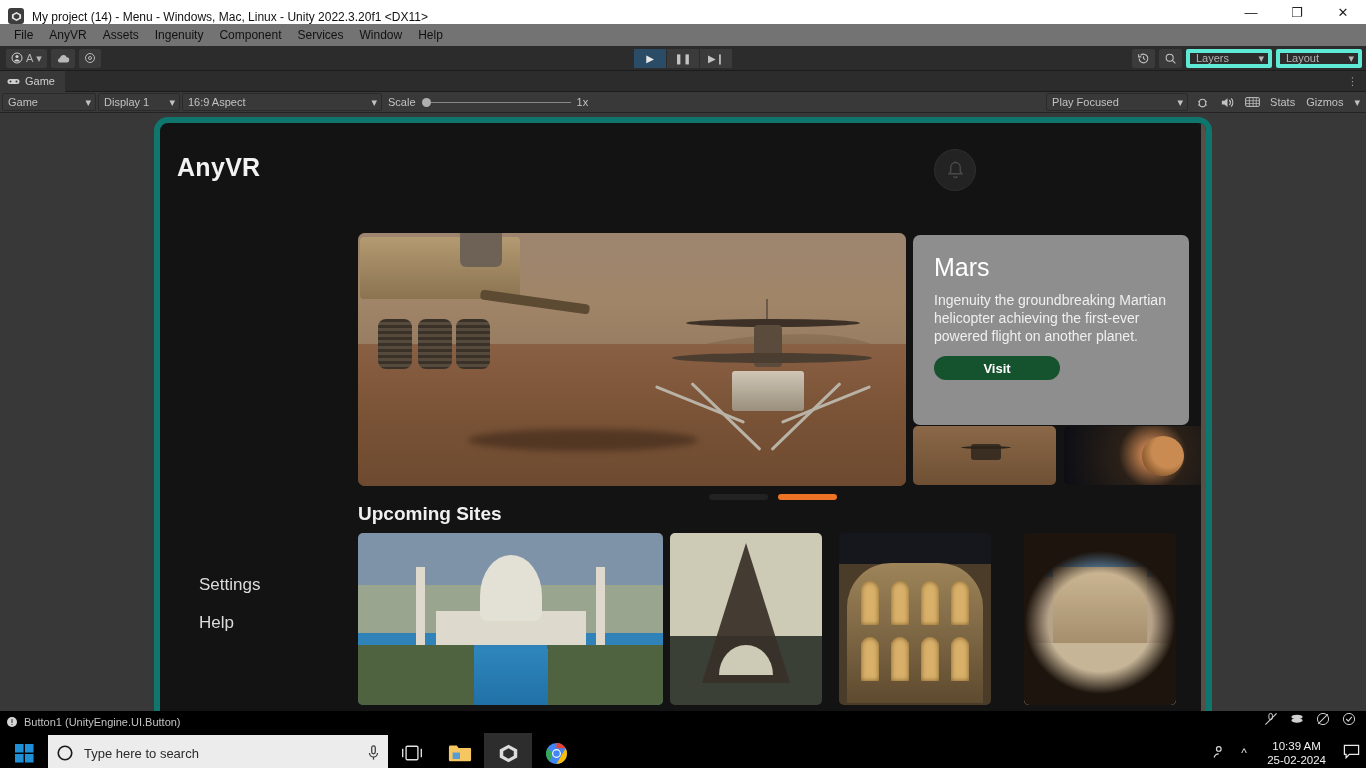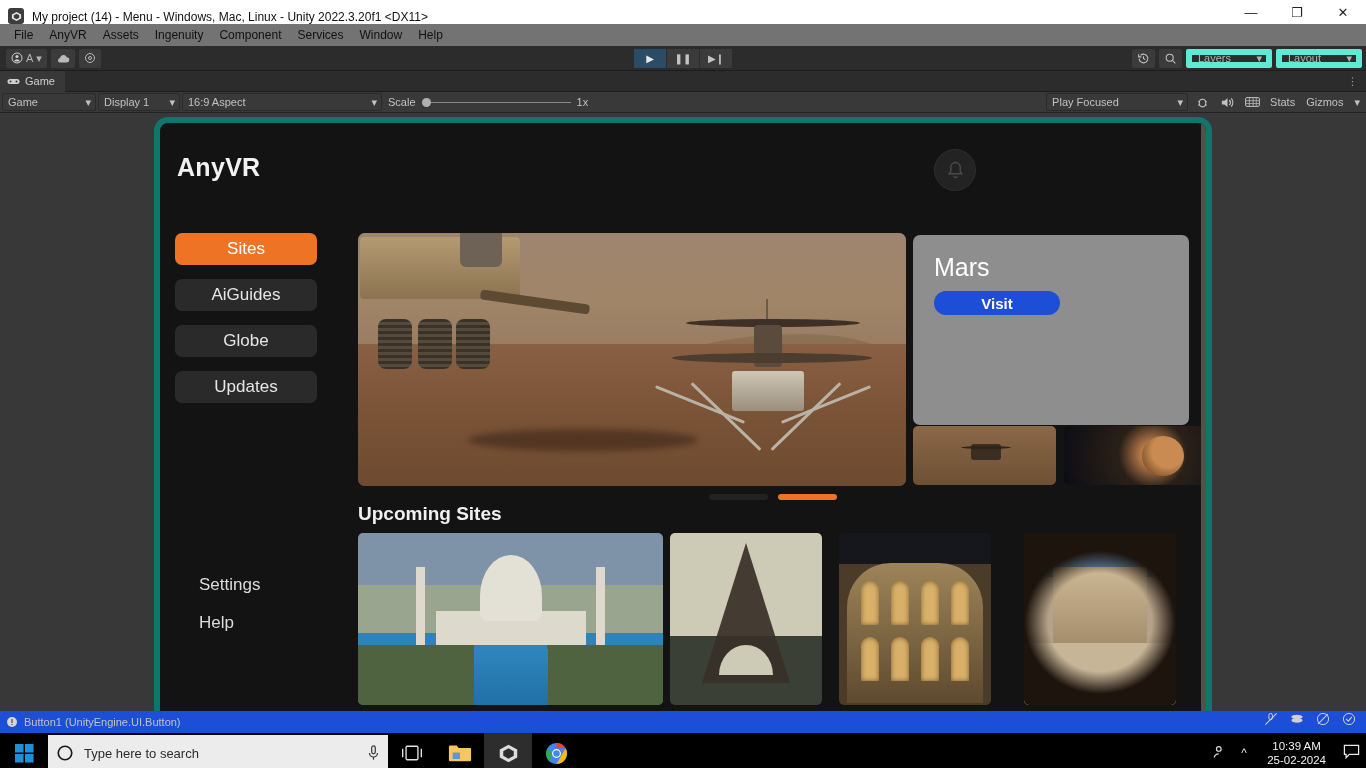--- a/index.html
+++ b/index.html
@@ -59,21 +59,21 @@
   .play-btn {
     width: 32px; height: 19px; background: #3b3b3b;
     display: flex; align-items: center; justify-content: center;
     color: #c4c4c4; font-size: 10px;
   }
   .play-btn.active { background: #2b4c66; color: #e8e8e8; }
   .tb-right {
     position: absolute; right: 4px; display: flex; align-items: center; gap: 4px;
   }
   .tb-drop {
-    height: 19px; min-width: 70px; background: #2c2c2c; border: 6px solid #5eead4;
+    height: 19px; min-width: 70px; background: #2c2c2c; border: 4px solid #5eead4;
     border-radius: 2px; display: flex; align-items: center; justify-content: space-between;
     padding: 0 4px 0 6px; color: #b4b4b4; font-size: 11px;
   }
 
   
   .tabbar {
     height: 21px; background: #2c2c2c; display: flex; align-items: center;
     position: relative; border-bottom: 1px solid #1c1c1c;
   }
   .tab {
@@ -222,23 +222,23 @@
 
   
   .card {
     position: absolute; left: 753px; top: 112px;
     width: 276px; height: 190px;
     background: #8e8e8e; border-radius: 7px; padding: 18px 21px;
   }
   .card h2 { font-size: 25px; font-weight: normal; color: #ffffff; margin-bottom: 9px; }
   .card p { font-size: 14px; line-height: 18px; color: #efefef; margin-bottom: 11px; }
   .card .visit {
-    width: 126px; height: 24px; background: #1d4ed8; border-radius: 12px;
+    width: 126px; height: 24px; background: #14532d; border-radius: 12px;
     display: flex; align-items: center; justify-content: center;
-    color: #ffffff; font-size: 15px; font-weight: bold;
+    color: #ffffff; font-size: 13px; font-weight: bold;
   }
 
   
   .thumb {
     position: absolute; top: 303px; width: 143px; height: 59px;
     border-radius: 5px; overflow: hidden;
   }
   .thumb.t1 { left: 753px; background: linear-gradient(180deg,#8a6848,#6f5034); }
   .thumb.t2 { left: 904px; background: radial-gradient(circle at 62% 48%, #b4774a 0 13%, #2a2018 36%, #0b0d14 100%); }
   .thumb-heli {
@@ -311,21 +311,21 @@
   }
   .petra-fac {
     position:absolute; left:50%; top:34px; transform:translateX(-50%);
     width:94px; height:84px; background: linear-gradient(180deg,#cdb896,#a08a68);
   }
   .petra-sky { position:absolute; left:50%; top:14px; transform:translateX(-50%); width:108px; height:30px; background:#5d88ab; }
   .petra-sand { position:absolute; left:0; bottom:0; width:100%; height:62px; background:#c6b597; }
 
   
   .statusbar {
-    height: 22px; background: #1d4ed8; display: flex; align-items: center;
+    height: 22px; background: #000000; display: flex; align-items: center;
     padding-left: 6px; gap: 6px;
   }
   .statusbar .stext { font-size: 11px; color: #c2c2c2; }
 
   
   .taskbar {
     height: 40px; background: #000000; display: flex; align-items: center;
     position: relative;
   }
   .start {
@@ -517,26 +517,20 @@
       <div class="vr-logo">AnyVR</div>
       <div class="vr-bell">
         <svg width="19" height="21" viewBox="0 0 24 26">
           <path d="M12 3a6 6 0 0 0-6 6v5l-2 3h16l-2-3V9a6 6 0 0 0-6-6z" fill="none" stroke="#4a4a4a" stroke-width="1.8"></path>
           <path d="M10 20a2 2 0 0 0 4 0" fill="none" stroke="#4a4a4a" stroke-width="1.8"></path>
           <line x1="12" y1="1.5" x2="12" y2="3.5" stroke="#4a4a4a" stroke-width="1.8"></line>
         </svg>
       </div>
     </div>
 
-    <div class="vr-nav">
-      <div class="vr-navbtn active">Sites</div>
-      <div class="vr-navbtn">AiGuides</div>
-      <div class="vr-navbtn">Globe</div>
-      <div class="vr-navbtn">Updates</div>
-    </div>
     <div class="vr-links">
       <div class="vr-link">Settings</div>
       <div class="vr-link">Help</div>
     </div>
 
     <div class="hero">
       <div class="hero-sky"></div>
       <div class="hero-ridge"></div>
       <div class="hero-ground"></div>
       <div class="hero-shadow"></div>
@@ -556,20 +550,21 @@
         <div class="heli-box"></div>
         <div class="leg" style="left:-6px; transform:rotate(22deg)"></div>
         <div class="leg" style="left:120px; transform:rotate(-22deg)"></div>
         <div class="leg" style="left:20px; top:112px; transform:rotate(44deg)"></div>
         <div class="leg" style="left:100px; top:112px; transform:rotate(-44deg)"></div>
       </div>
     </div>
 
     <div class="card">
       <h2>Mars</h2>
+      <p>Ingenuity the groundbreaking Martian helicopter achieving the first-ever powered flight on another planet.</p>
       <div class="visit">Visit</div>
     </div>
 
     <div class="thumb t1">
       <div class="thumb-heli"></div>
     </div>
     <div class="thumb t2">
       <div class="planet"></div>
     </div>
 

